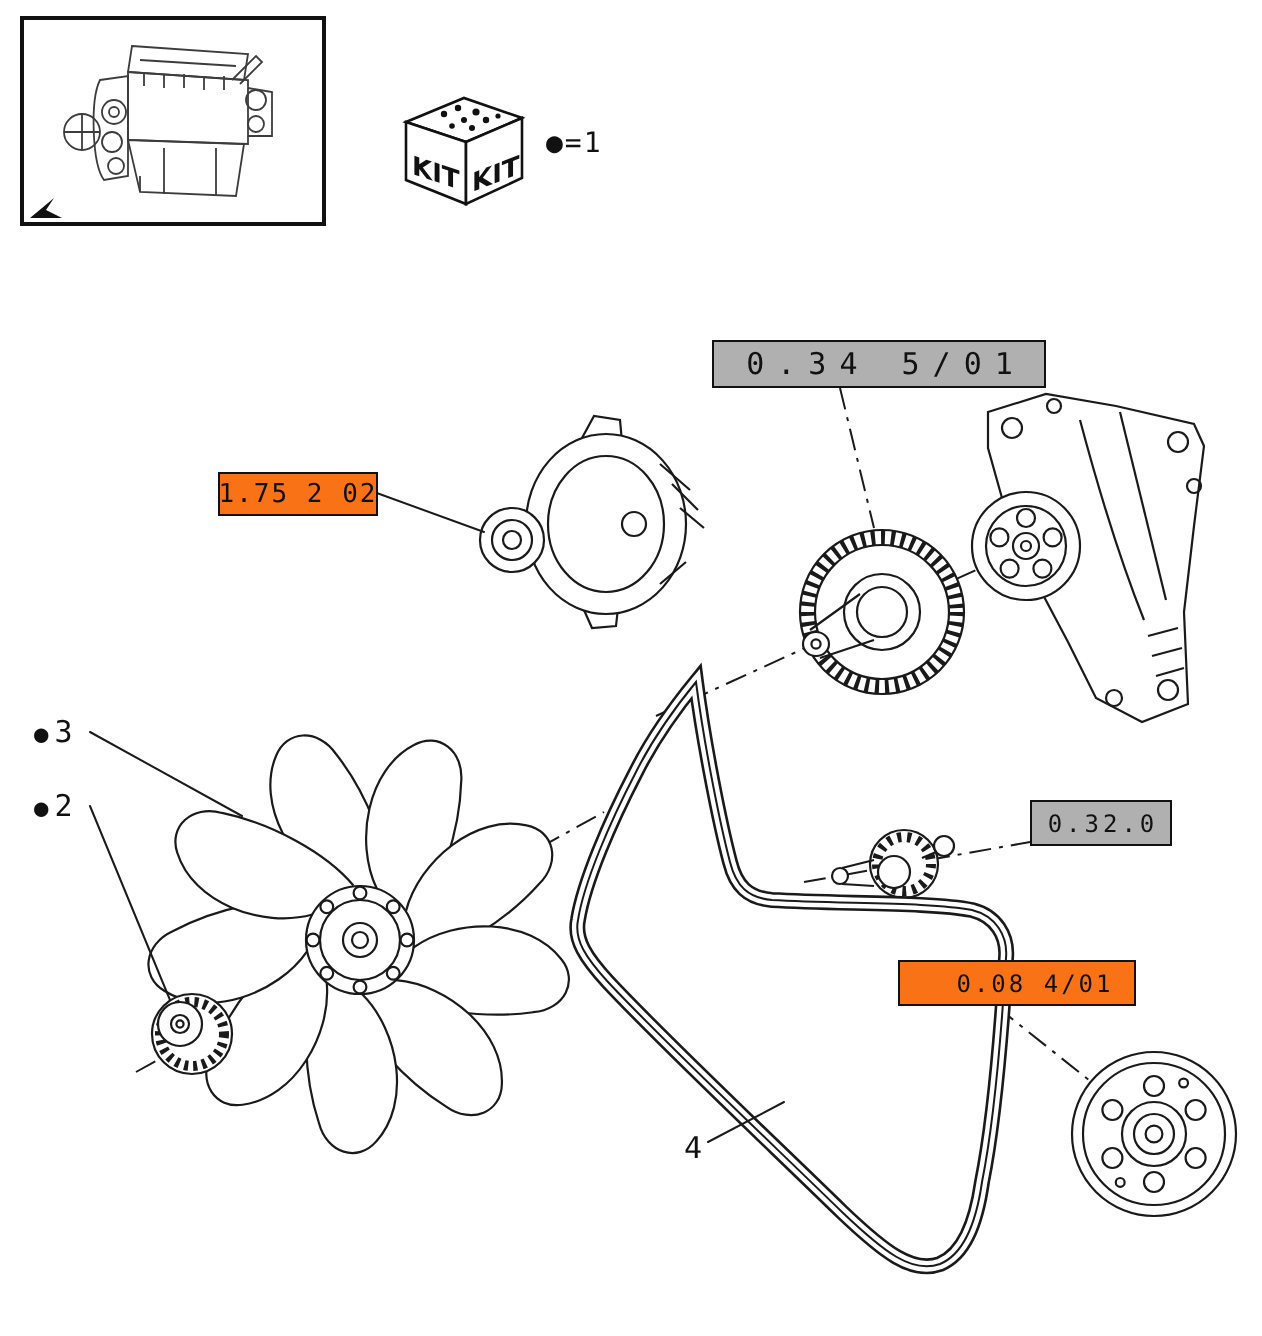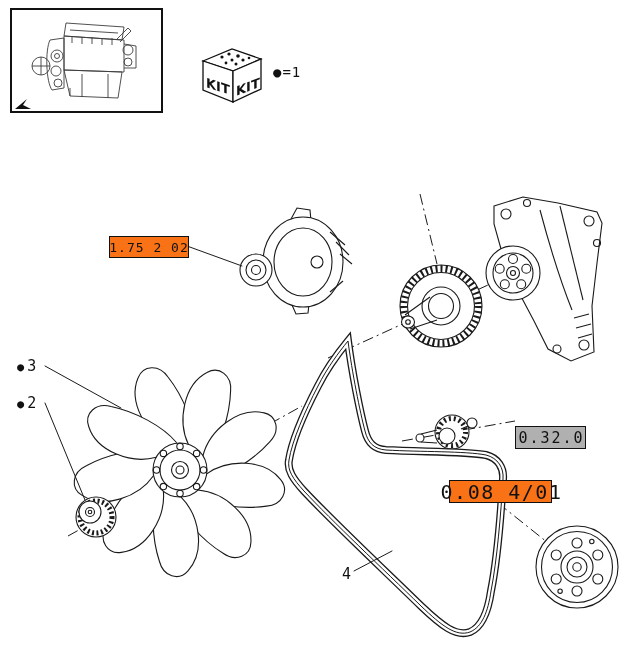--- a/index.html
+++ b/index.html
@@ -18,22 +18,22 @@
   .kit-cube{position:absolute;left:0;top:0;}
   .kit-note{position:absolute;left:76px;top:24px;font-size:14px;letter-spacing:1px;}
   
   .ref{
     position:absolute;display:flex;align-items:center;justify-content:center;
     border:1.4px solid #111;background:#f97316;font-size:13px;white-space:nowrap;
   }
   .ref.hl{background:var(--color-highlight,#b0b0b0);}
   #ref-0{left:109px;top:236px;width:78px;height:20px;letter-spacing:1px;}
   #ref-1{left:356px;top:170px;width:158px;height:22px;font-size:15px;letter-spacing:6.5px;padding-left:7px;}
-  #ref-2{left:515px;top:426px;width:67px;height:21px;font-size:15px;letter-spacing:2px;padding-left:2px;}
-  #ref-3{left:449px;top:480px;width:99px;height:21px;font-size:20px;letter-spacing:1.5px;padding-left:2px;}
+  #ref-2{left:515px;top:400px;width:67px;height:21px;font-size:12px;letter-spacing:2px;padding-left:2px;}
+  #ref-3{left:449px;top:480px;width:99px;height:21px;font-size:12px;letter-spacing:1.5px;padding-left:18px;}
   
   .callout{position:absolute;font-size:15px;line-height:1;display:flex;align-items:center;gap:3px;}
   .callout .dot{font-size:12px;}
   #co-3{left:17px;top:359px;}
   #co-2{left:17px;top:396px;}
   #co-4{left:342px;top:567px;}
 </style>
 </head>
 <body>
 
@@ -219,20 +219,23 @@
       </g>
       <text transform="translate(9,47) skewY(18)" font-size="13" font-weight="bold" font-family="DejaVu Sans, sans-serif" fill="#111">KIT</text>
       <text transform="translate(39,56) skewY(-21)" font-size="13" font-weight="bold" font-family="DejaVu Sans, sans-serif" fill="#111">KIT</text>
     </svg>
     <span class="kit-note">●=1</span>
   </div>
 
   <div class="ref" id="ref-0">
     <span>1.75 2 02</span>
   </div>
+  <div class="ref hl" id="ref-1">
+    <span>0.34 5/01</span>
+  </div>
   <div class="ref hl" id="ref-2">
     <span>0.32.0</span>
   </div>
   <div class="ref" id="ref-3">
     <span>0.08 4/01</span>
   </div>
 
   <div class="callout" id="co-3">
     <span class="dot">●</span>
     <span>3</span>

